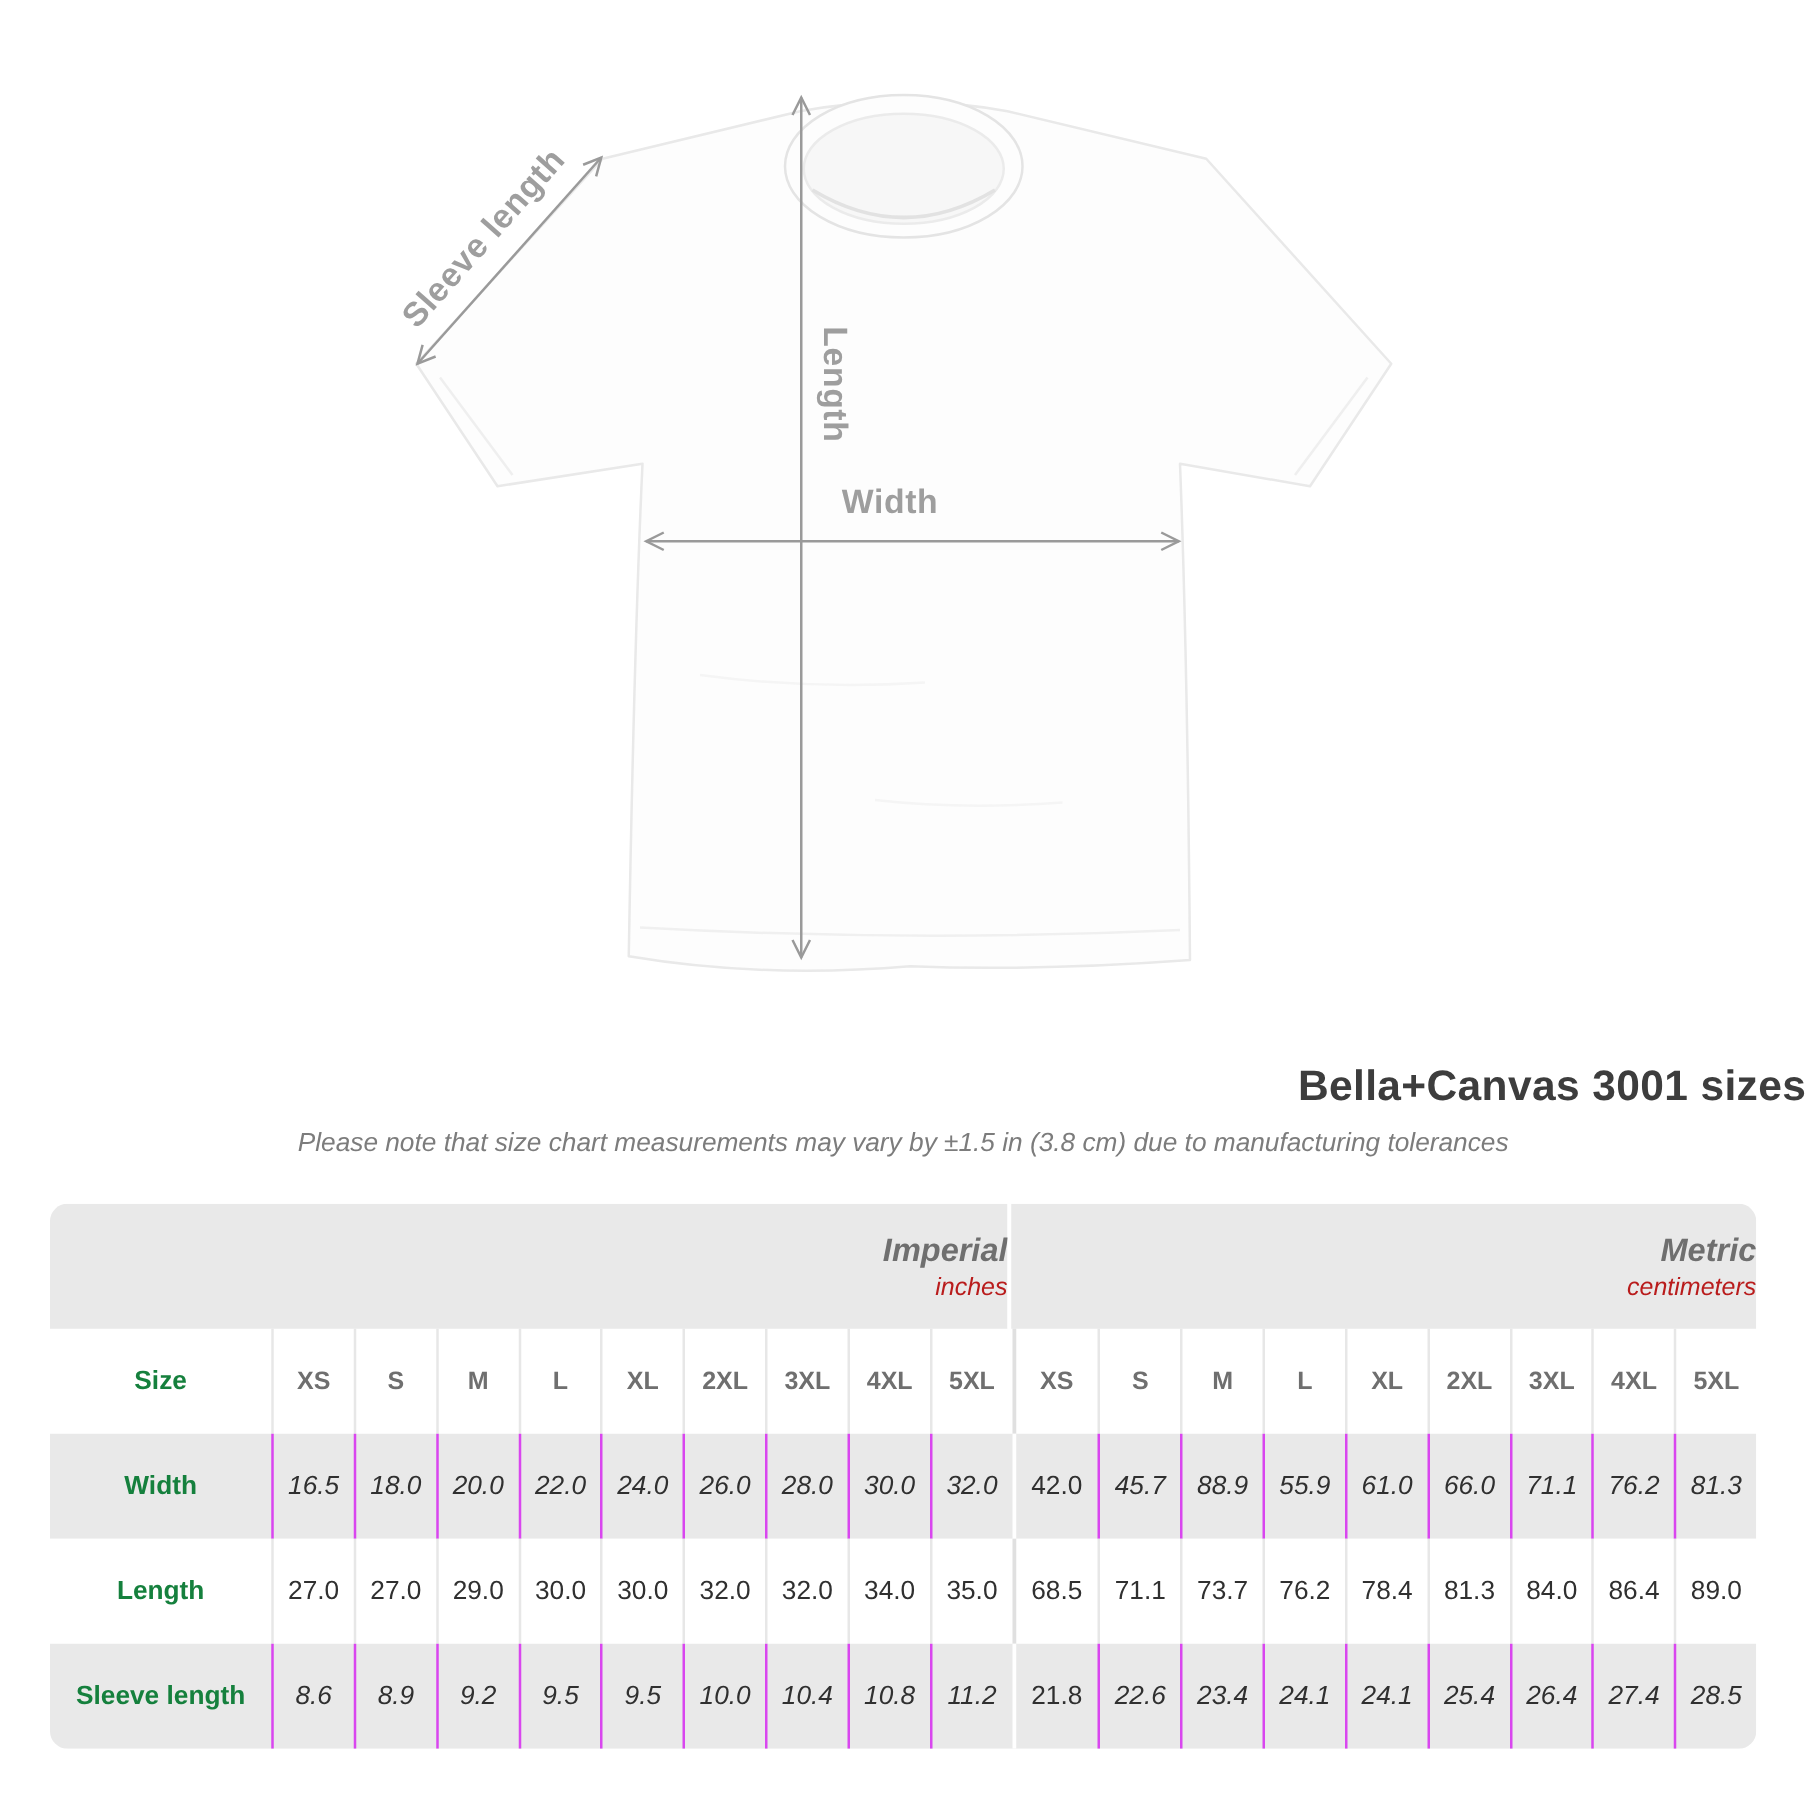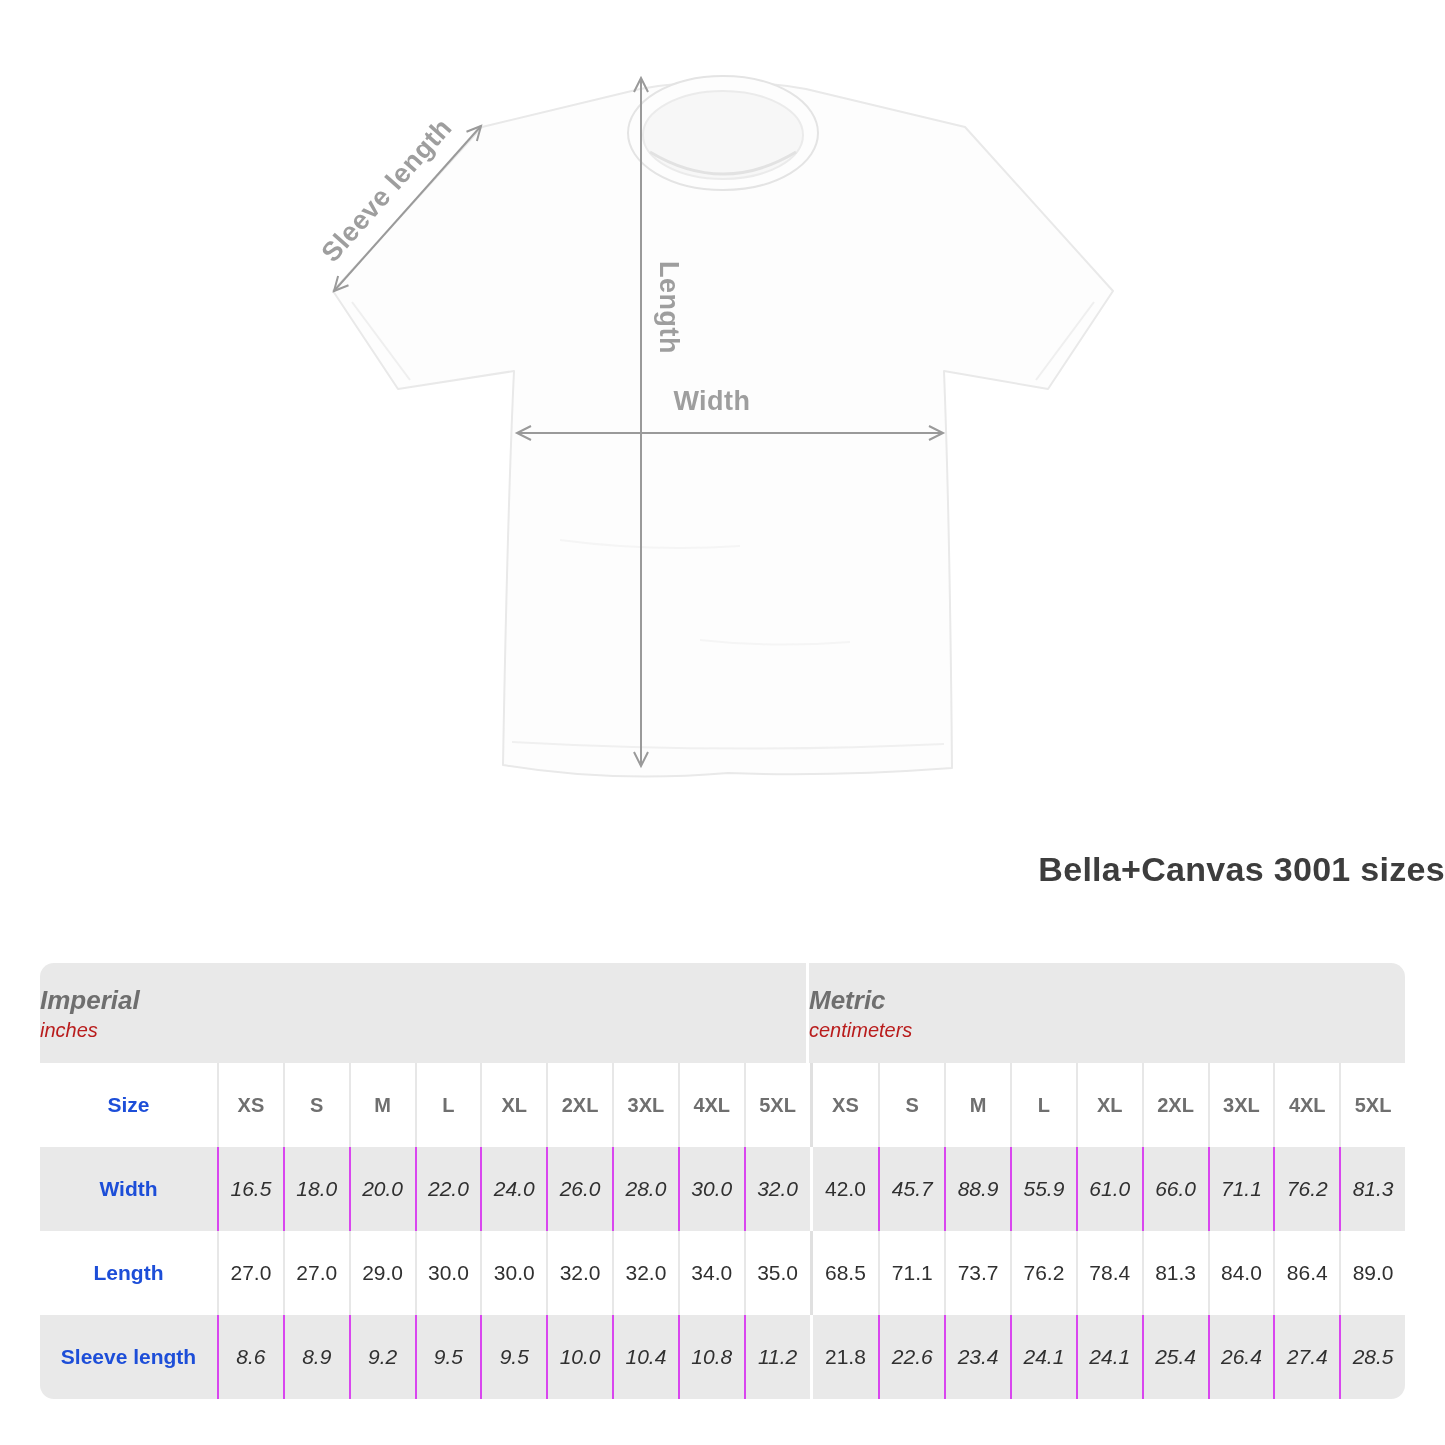--- a/index.html
+++ b/index.html
@@ -15,34 +15,34 @@
 
   
   .title{position:absolute;left:0;top:850px;width:100%;text-align:right;margin:0;
          font-size:34px;font-weight:bold;color:#3d3d3d;letter-spacing:.3px;}
   .subtitle{position:absolute;left:0;top:903px;width:100%;text-align:center;margin:0;
             font-size:21px;font-style:italic;color:#7c7c7c;}
 
   
   .size-table{position:absolute;left:40px;top:963px;width:1365px;border-radius:14px;overflow:hidden;}
   .unit-row{display:grid;grid-template-columns:766px 3px 1fr;height:100px;}
-  .unit-block{background:#e9e9e9;display:flex;flex-direction:column;align-items:flex-start;justify-content:center;row-gap:3px;}
+  .unit-block{background:#e9e9e9;display:flex;flex-direction:column;align-items:flex-end;justify-content:center;row-gap:3px;}
   .unit-gap{background:#ffffff;}
   .unit-title{font-style:italic;font-weight:bold;font-size:26px;color:#6f6f6f;}
   .unit-sub{font-style:italic;font-size:20px;color:#b91c1c;}
 
   .trow{display:grid;grid-template-columns:177px repeat(9,1fr) 3px repeat(9,1fr);height:84px;}
   .trow>div{display:flex;align-items:center;justify-content:center;}
   .row-white{background:#ffffff;}
   .row-gray{background:#e9e9e9;}
   .row-white .divider{background:#e0e0e0;}
   .row-gray .divider{background:#ffffff;}
   .row-white .sep{border-left:2px solid #e7e7e7;}
   .row-gray .sep{border-left:2px solid #d946ef;font-style:italic;}
-  .lcell{font-weight:bold;color:#1d4ed8;font-size:21px;}
+  .lcell{font-weight:bold;color:#15803d;font-size:21px;}
   .vcell{color:#303030;font-size:21px;}
   .size-row .vcell{font-weight:bold;color:#6f6f6f;font-size:20px;}
 </style>
 </head>
 <body>
 
 <div class="page">
 
   <svg class="shirt-svg" viewBox="0 0 1445 1445">
 
@@ -76,20 +76,21 @@
         <polyline points="338.1,275.9 334,291 348.5,285.2"></polyline>
       </g>
     </g>
   </svg>
 
   <div class="mlabel sleeve-l">Sleeve length</div>
   <div class="mlabel length-l">Length</div>
   <div class="mlabel width-l">Width</div>
 
   <h1 class="title">Bella+Canvas 3001 sizes</h1>
+  <p class="subtitle">Please note that size chart measurements may vary by ±1.5 in (3.8 cm) due to manufacturing tolerances</p>
 
   <div class="size-table">
     <div class="unit-row">
       <div class="unit-block">
         <div class="unit-title">Imperial</div>
         <div class="unit-sub">inches</div>
       </div>
       <div class="unit-gap"></div>
       <div class="unit-block">
         <div class="unit-title">Metric</div>

